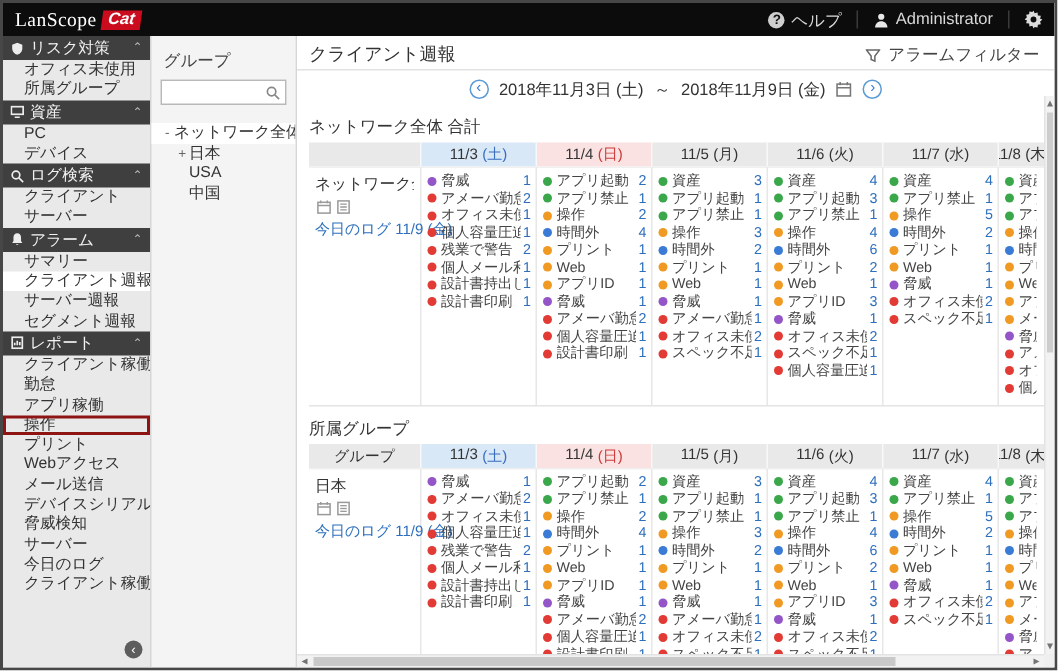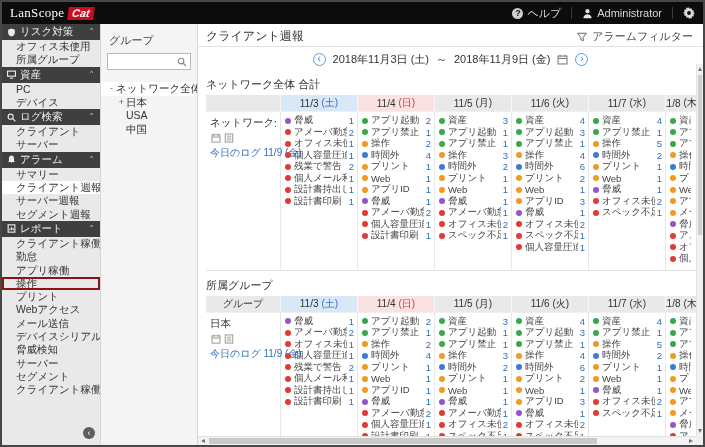--- a/index.html
+++ b/index.html
@@ -178,21 +178,21 @@
       <div class="sb-item">クライアント稼働</div>
       <div class="sb-item">勤怠</div>
       <div class="sb-item">アプリ稼働</div>
       <div class="sb-item outlined">操作</div>
       <div class="sb-item">プリント</div>
       <div class="sb-item">Webアクセス</div>
       <div class="sb-item">メール送信</div>
       <div class="sb-item">デバイスシリアル</div>
       <div class="sb-item">脅威検知</div>
       <div class="sb-item">サーバー</div>
-      <div class="sb-item">セグメント</div>
+      <div class="sb-item">今日のログ</div>
       <div class="sb-item">クライアント稼働</div>
     </div>
   <div class="collapse-btn">‹</div>
 
   <div class="gpanel">
     <div class="gp-title">グループ</div>
     <div class="gp-search">
       <input type="text" placeholder="" style="">
       <span class="svgic">
         <svg width="10" height="10" viewBox="0 0 16 16">

